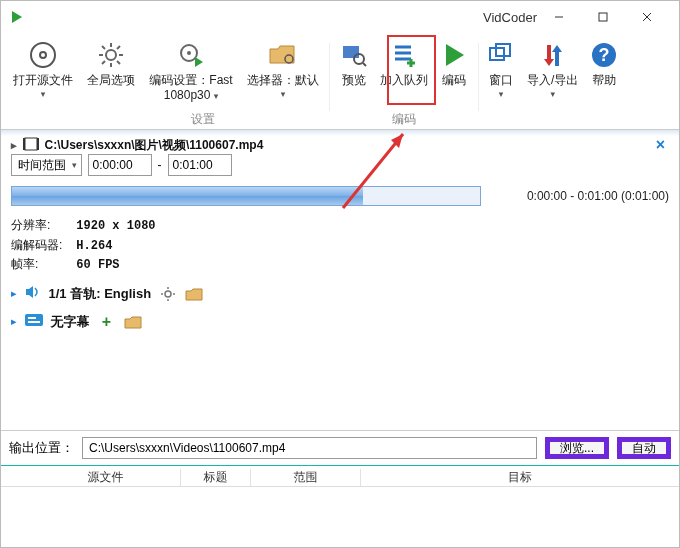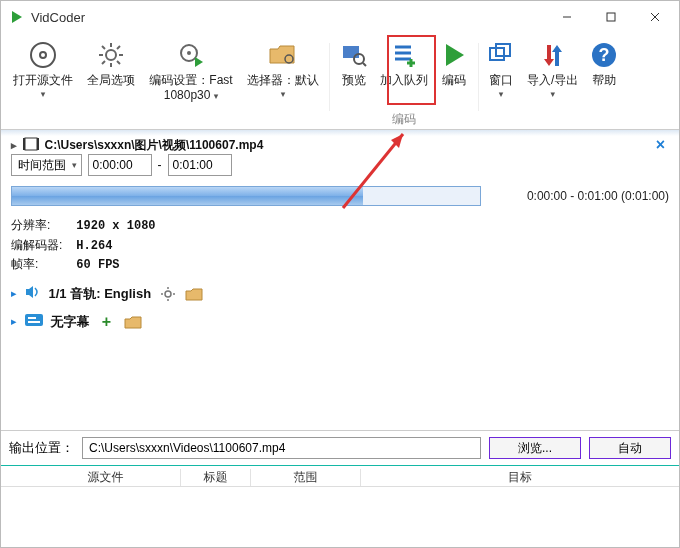--- a/index.html
+++ b/index.html
@@ -20,22 +20,23 @@
     border: 1px solid #bbb;
     display: flex;
     flex-direction: column;
     position: relative;
   }
   
   .titlebar {
     height: 32px;
     display: flex;
     align-items: center;
-    padding: 0 2px 0 8px;
+    padding: 0 10px 0 8px;
     background: #fff;
+    text-align: right;
   }
   .titlebar .app-icon { width: 16px; height: 16px; margin-right: 6px; }
   .titlebar .title { flex: 1; font-size: 13px; color: #333; }
   .winctrl { display: flex; }
   .winbtn { width: 44px; height: 30px; display:flex; align-items:center; justify-content:center; color:#333;}
   
   .ribbon {
     background: #fff;
     border-bottom: 1px solid #ccc;
     display: flex;
@@ -110,21 +111,21 @@
   .output {
     border-top:1px solid #ccc;
     background:#fff;
   }
   .outrow { display:flex; align-items:center; gap:8px; padding:6px 8px; }
   .outrow .olabel { font-size:13px; }
   .outrow .opath {
     flex:1; border:1px solid #999; height:22px; padding:0 6px; font-size:12px;
     font-family:inherit; background:#fff;
   }
-  .obtn { border:1px solid #6d28d9; height:22px; padding:0 28px; background:#f5f5f5; font-size:12px; display:flex; align-items:center;}
+  .obtn { border:5px solid #6d28d9; height:22px; padding:0 10px; background:#f5f5f5; font-size:12px; display:flex; align-items:center;}
   .gridhead {
     display:flex; border-top:1px solid #14b8a6; border-bottom:1px solid #ddd;
     background:#fff; height:22px; align-items:flex-end; font-size:12px; color:#333;
   }
   .gridhead .gh { border-right:1px solid #e2e2e2; display:flex; align-items:center; justify-content:center; padding:0 4px;}
   .gridhead .gh:last-child { border-right:none; flex:1;}
   .gridbody { height:60px; background:#fff; }
   
   .arrow {
     position:absolute; pointer-events:none;
@@ -208,20 +209,21 @@
           <span class="ico">
             <svg width="30" height="28" viewBox="0 0 30 28">
                 <path d="M2 8 L10 8 L12 5 L26 5 L26 22 L2 22 Z" fill="#e7b96b" stroke="#b88a3a"></path>
                 <circle cx="21" cy="18" r="4" fill="none" stroke="#555" stroke-width="1.5"></circle>
               </svg>
           </span>
           <span class="lbl">选择器：默认</span>
           <span class="dd">▾</span>
         </div>
       </div>
+      <div class="grouplabel">设置</div>
     </div>
 
     <div class="sep"></div>
 
     <div class="rgroup" style="position:relative; padding:0 2px 16px 2px;">
       <div class="rbtns">
         <div class="rbtn">
           <span class="ico">
             <svg width="28" height="28" viewBox="0 0 28 28">
                 <rect x="3" y="5" width="16" height="12" fill="#4a7fc9"></rect>

